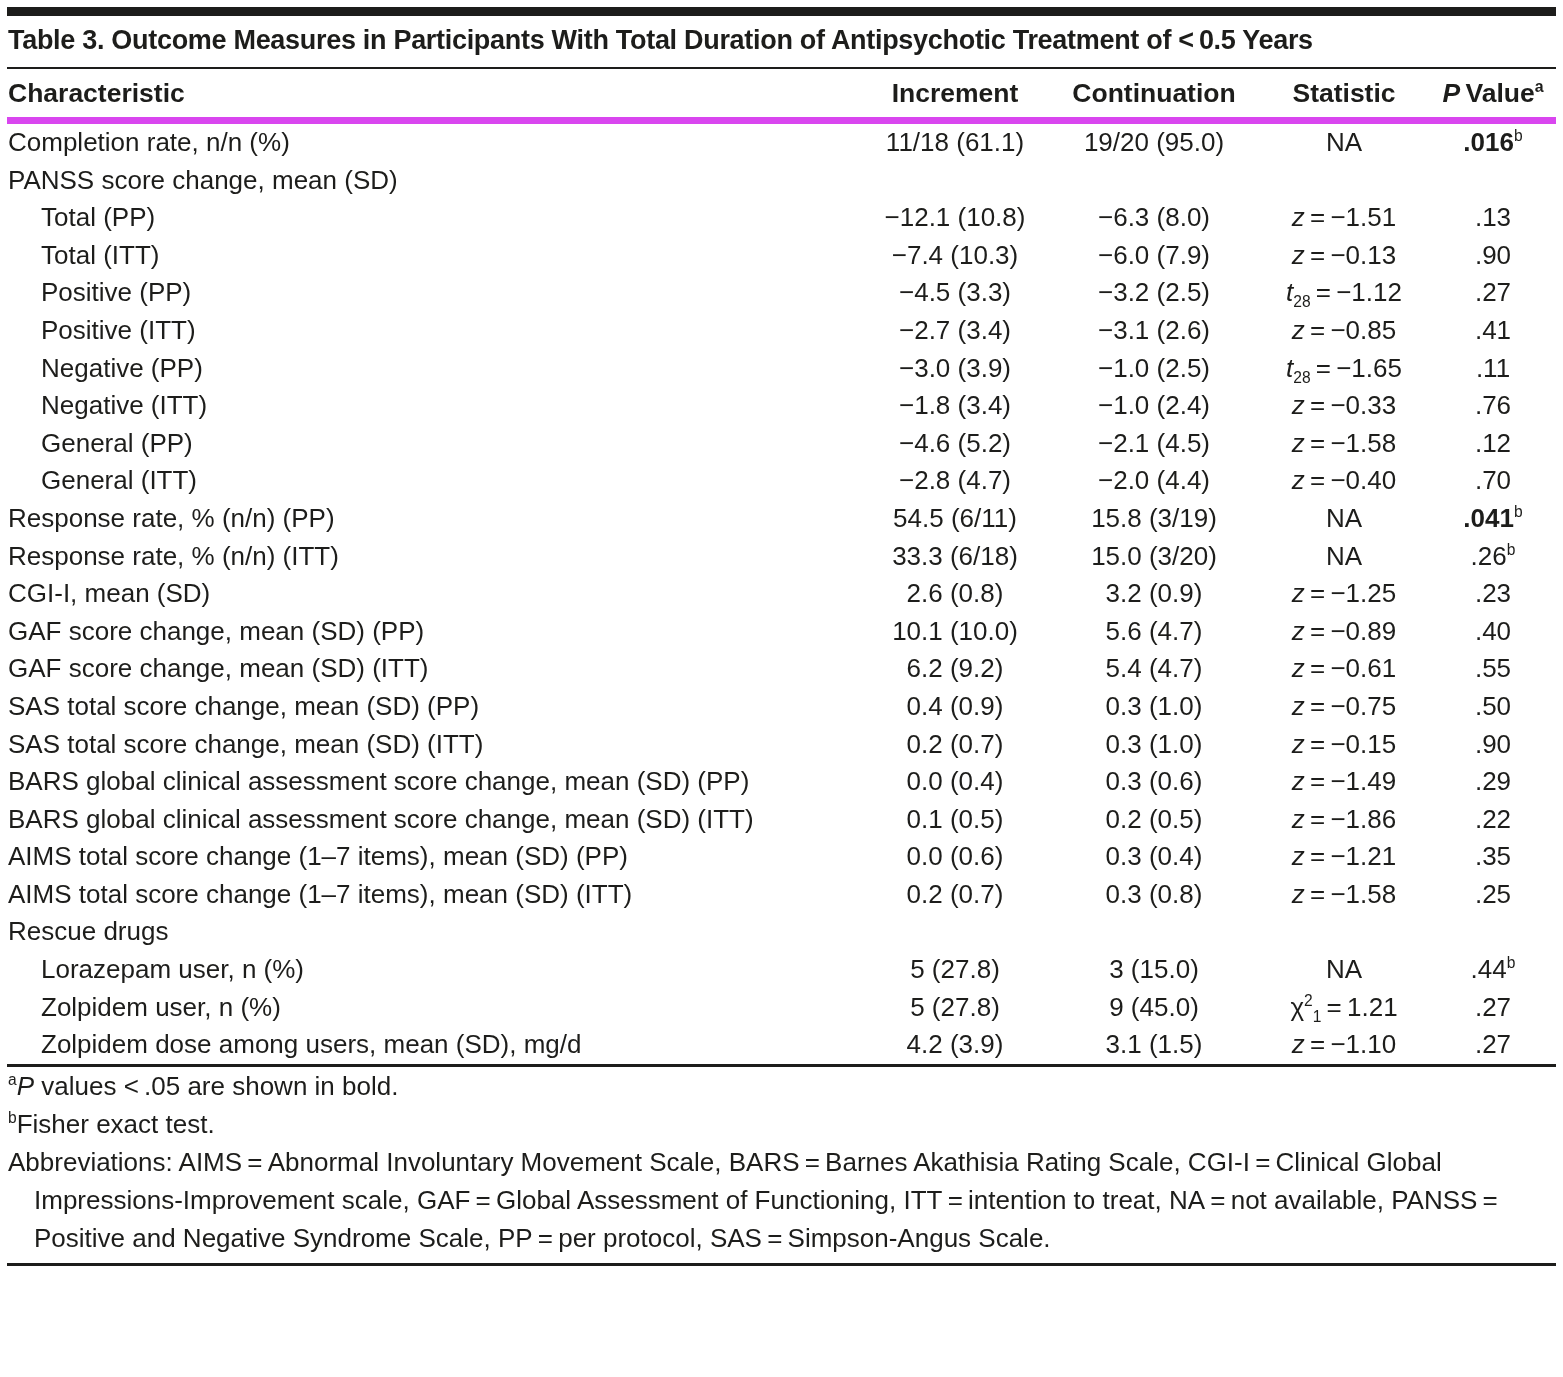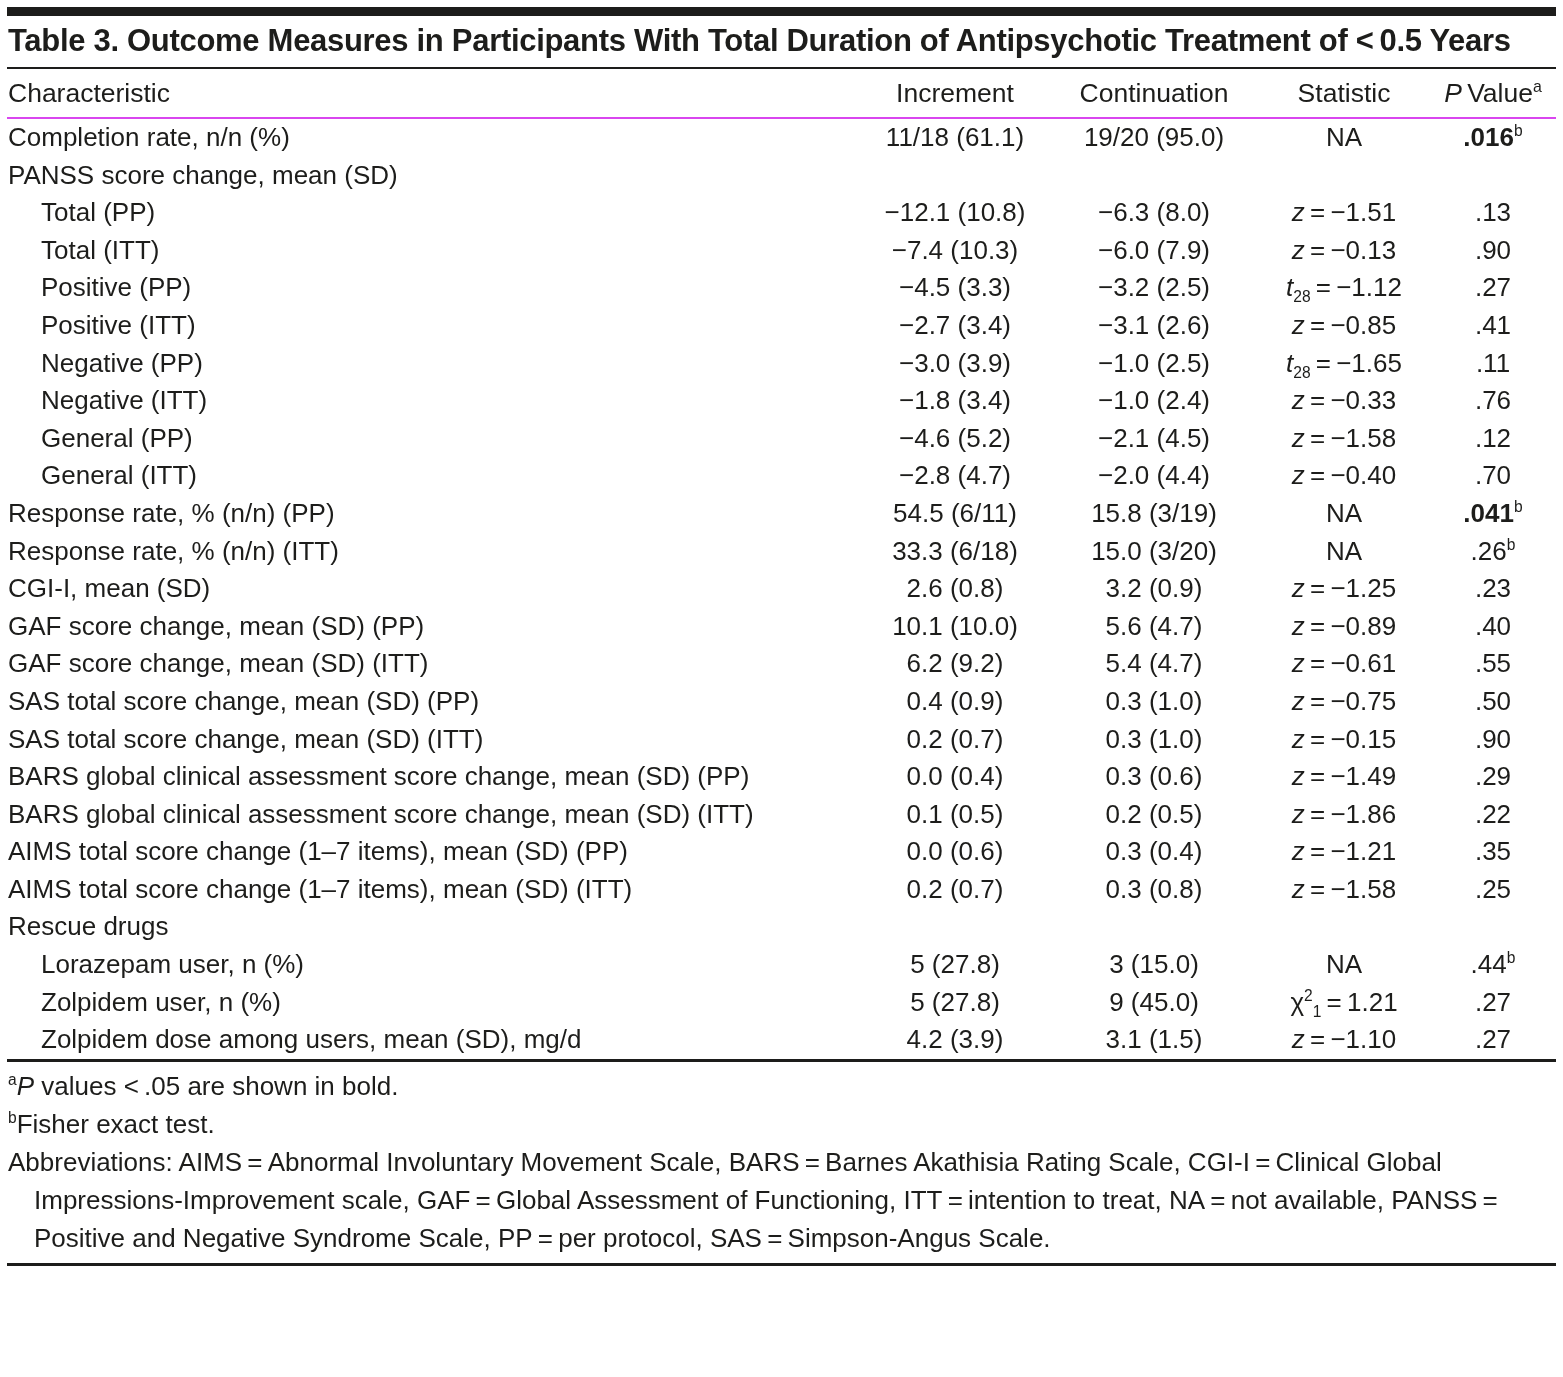--- a/index.html
+++ b/index.html
@@ -4,50 +4,50 @@
 <style>
   html,body { margin:0; padding:0; background:#ffffff; }
   .page {
     width:1563px; height:1377px; box-sizing:border-box;
     padding:0 7px; background:#ffffff;
     font-family:"Liberation Sans", sans-serif;
     color:#1d1d1b; overflow:hidden; position:relative;
   }
   .topbar { height:9px; background:#1d1d1b; margin-top:7px; }
   .title {
-    font-size:31px; font-weight:bold; line-height:37px;
+    font-size:27px; font-weight:bold; line-height:37px;
     letter-spacing:-0.3px; margin:6px 0 8px 1px; max-width:1540px;
   }
   .rule { height:2px; background:#1d1d1b; }
   .rule3 { height:3px; }
   table.tbl { width:100%; border-collapse:collapse; table-layout:fixed; }
   col.c-char { width:auto; }
   col.c-inc  { width:190px; }
   col.c-cont { width:208px; }
   col.c-stat { width:172px; }
   col.c-pval { width:126px; }
   .tbl th {
-    font-weight:normal; font-size:26.5px; height:48px;
-    border-bottom:2px solid #d946ef; vertical-align:middle;
+    font-weight:bold; font-size:26.5px; height:48px;
+    border-bottom:7px solid #d946ef; vertical-align:middle;
     padding:0; white-space:nowrap;
   }
   .tbl th.char { text-align:left; padding-left:1px; }
   .tbl th.num  { text-align:center; }
   .tbl td {
     font-size:26px; line-height:37.6px; height:37.6px;
     padding:0; white-space:nowrap; vertical-align:middle;
   }
   .tbl td.char { text-align:left; padding-left:1px; }
   .tbl td.num  { text-align:center; }
   .indent { padding-left:34px !important; }
   .it { font-style:italic; }
   .b  { font-weight:bold; }
   sup { font-size:60%; vertical-align:super; line-height:0; }
   sub { font-size:60%; vertical-align:sub;   line-height:0;text-align:right; }
-  .footnotes { margin-top:5px; font-size:26px; line-height:38px; padding-left:1px; }
+  .footnotes { font-size:26px; line-height:38px; padding-left:1px; }
   .fn-abbr { padding-left:26px; text-indent:-26px; max-width:1545px; white-space:normal; }
   .bottomrule { margin-top:6px; }
 </style>
 </head>
 <body>
 
 <div class="page">
   <div class="topbar"></div>
 
   <div class="title">Table 3. Outcome Measures in Participants With Total Duration of Antipsychotic Treatment of &lt; 0.5 Years</div>

